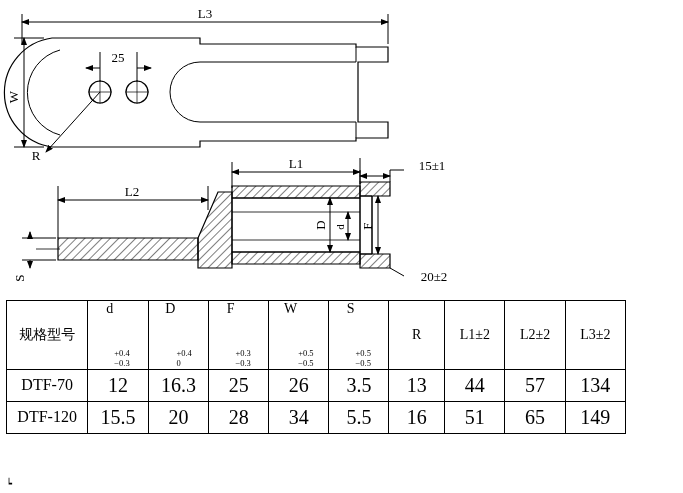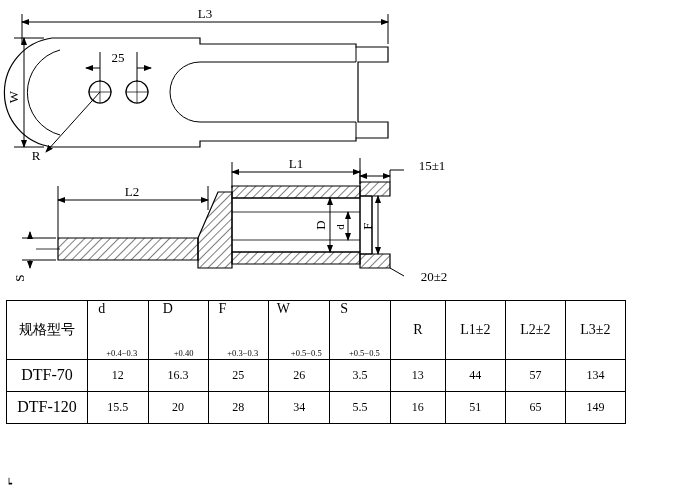--- a/index.html
+++ b/index.html
@@ -52,35 +52,36 @@
     font-family: "Liberation Serif", serif;
     padding: 0;
   }
   #spec-table thead th {
     height: 32px;
     font-weight: normal;
     font-size: 13px;
   }
   #spec-table tbody td {
     height: 31px;
-    font-size: 12px;
+    font-size: 20px;
   }
   #spec-table tbody td.model {
     font-size: 16px;
   }
   .hdr {
     display: inline-flex;
     justify-content: center;
     line-height: 1;
   }
   .hdr .base {
     font-size: 14px;
   }
   .tol {
     display: inline-flex;
+    flex-direction: column;
     align-items: flex-start;
     font-size: 8.5px;
     line-height: 1.15;
     margin-left: 1px;
     margin-top: 47px;
   }
   .tick {
     position: absolute;
     left: 6px;
     top: 478px;

